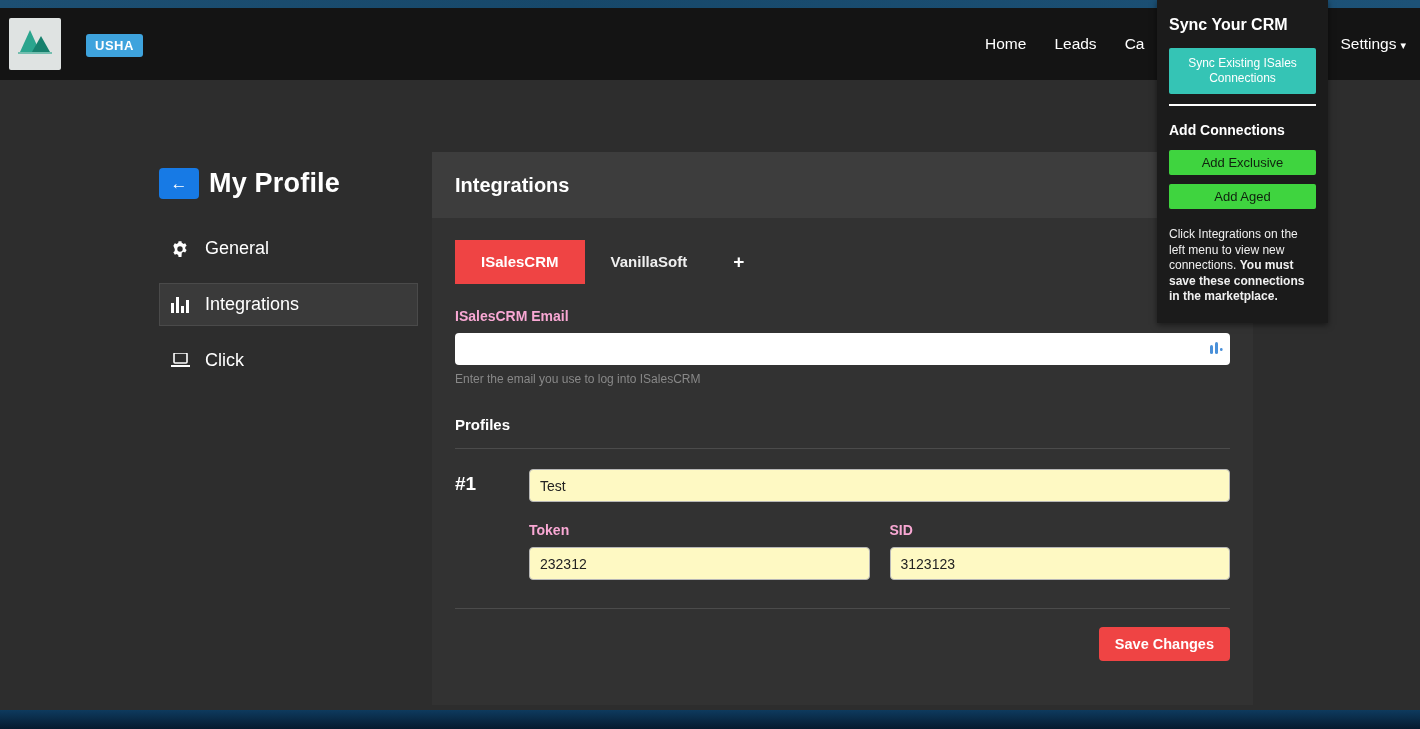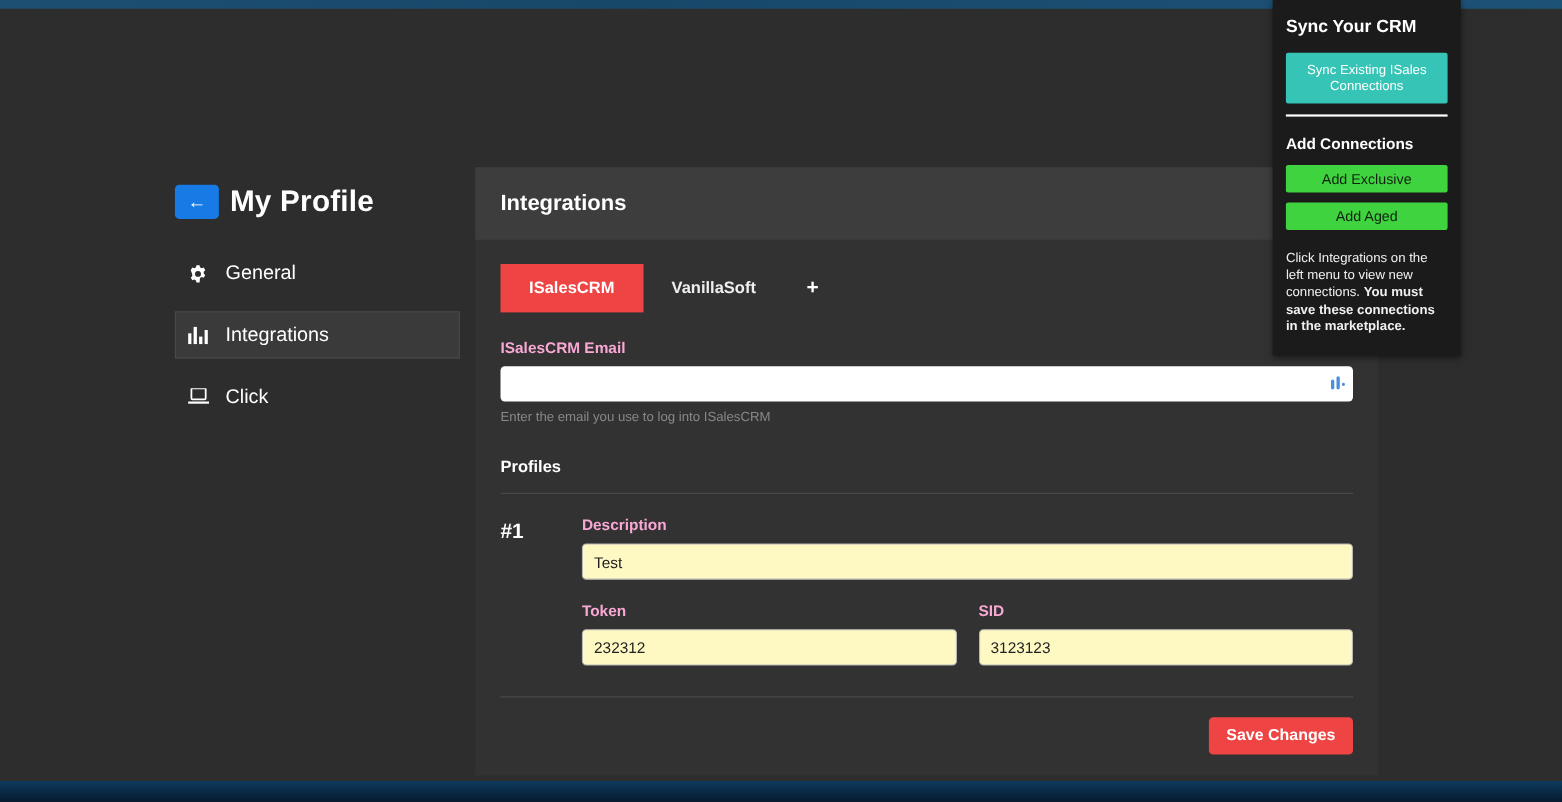--- a/index.html
+++ b/index.html
@@ -83,20 +83,40 @@
     font-size:14.5px; font-weight:bold; padding:9px 16px; cursor:pointer; }
 </style>
 </head>
 <body>
 
 <div id="screen">
 
   <div class="top-strip"></div>
   <div class="bottom-strip"></div>
 
+  <div class="navbar">
+    <div class="logo-box">
+      <span>
+        <svg width="42" height="40" viewBox="0 0 42 40">
+          <polygon points="6,30 16,8 26,30" fill="#2ba58e"></polygon>
+          <polygon points="18,30 27,14 36,30" fill="#17806d"></polygon>
+          <rect x="4" y="30" width="34" height="2" fill="#2ba58e" opacity="0.6"></rect>
+        </svg>
+      </span>
+    </div>
+    <span class="brand-badge">USHA</span>
+    <div class="nav-items">
+      <span class="nav-item">Home</span>
+      <span class="nav-item">Leads</span>
+      <span class="nav-item">Ca</span>
+      <span class="nav-item settings">
+        <span>Settings</span><span class="caret">▾</span>
+      </span>
+    </div>
+  </div>
 
   <div class="dropdown">
     <div class="dropdown-title">Sync Your CRM</div>
     <button class="btn-sync">Sync Existing ISales Connections</button>
     <hr class="dropdown-hr">
     <div class="dropdown-subtitle">Add Connections</div>
     <button class="btn-green">Add Exclusive</button>
     <button class="btn-green">Add Aged</button>
     <div class="dropdown-note">
       <span>Click Integrations on the left menu to view new connections. </span><b>You must save these connections in the marketplace.</b>
@@ -166,21 +186,20 @@
         </span>
       </div>
       <div class="help-text">Enter the email you use to log into ISalesCRM</div>
 
       <div class="profiles-heading">Profiles</div>
       <hr class="divider">
 
       <div class="profile-row">
         <div class="profile-index">#1</div>
         <div class="profile-fields">
-          <div class="field-label">Description</div>
           <input class="gray-input" type="text" value="Test" style="">
           <div class="two-col">
             <div class="col">
               <div class="field-label">Token</div>
               <input class="gray-input" type="text" value="232312" style="">
             </div>
             <div class="col">
               <div class="field-label">SID</div>
               <input class="gray-input" type="text" value="3123123" style="">
             </div>

